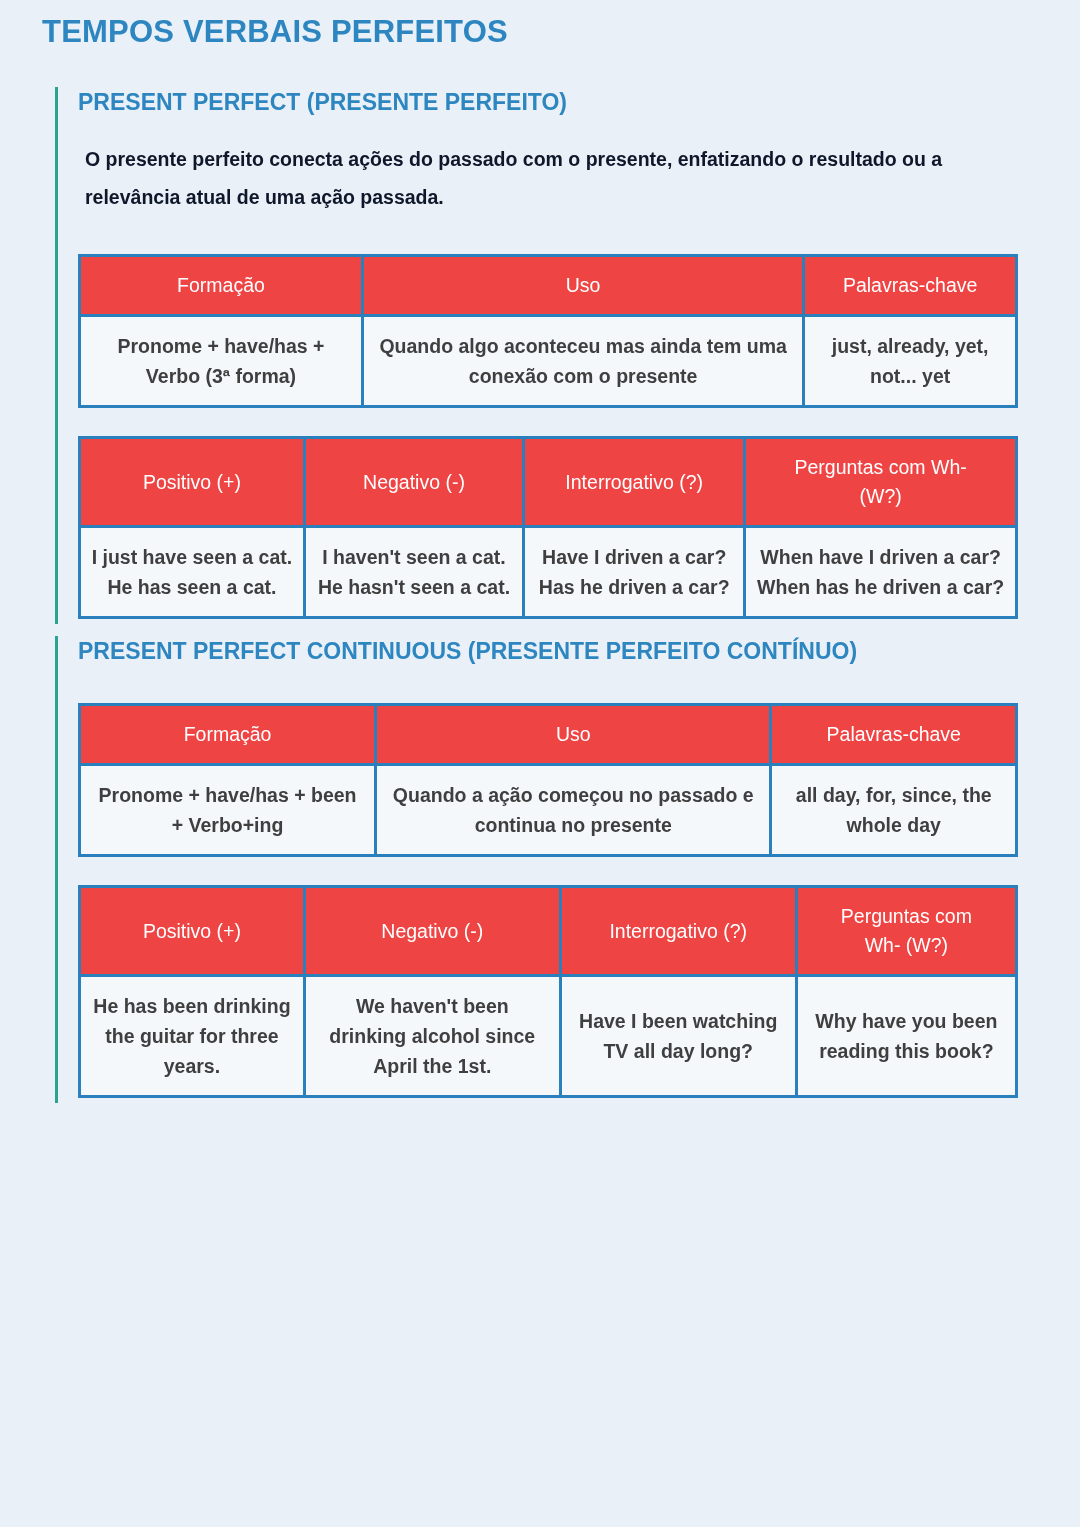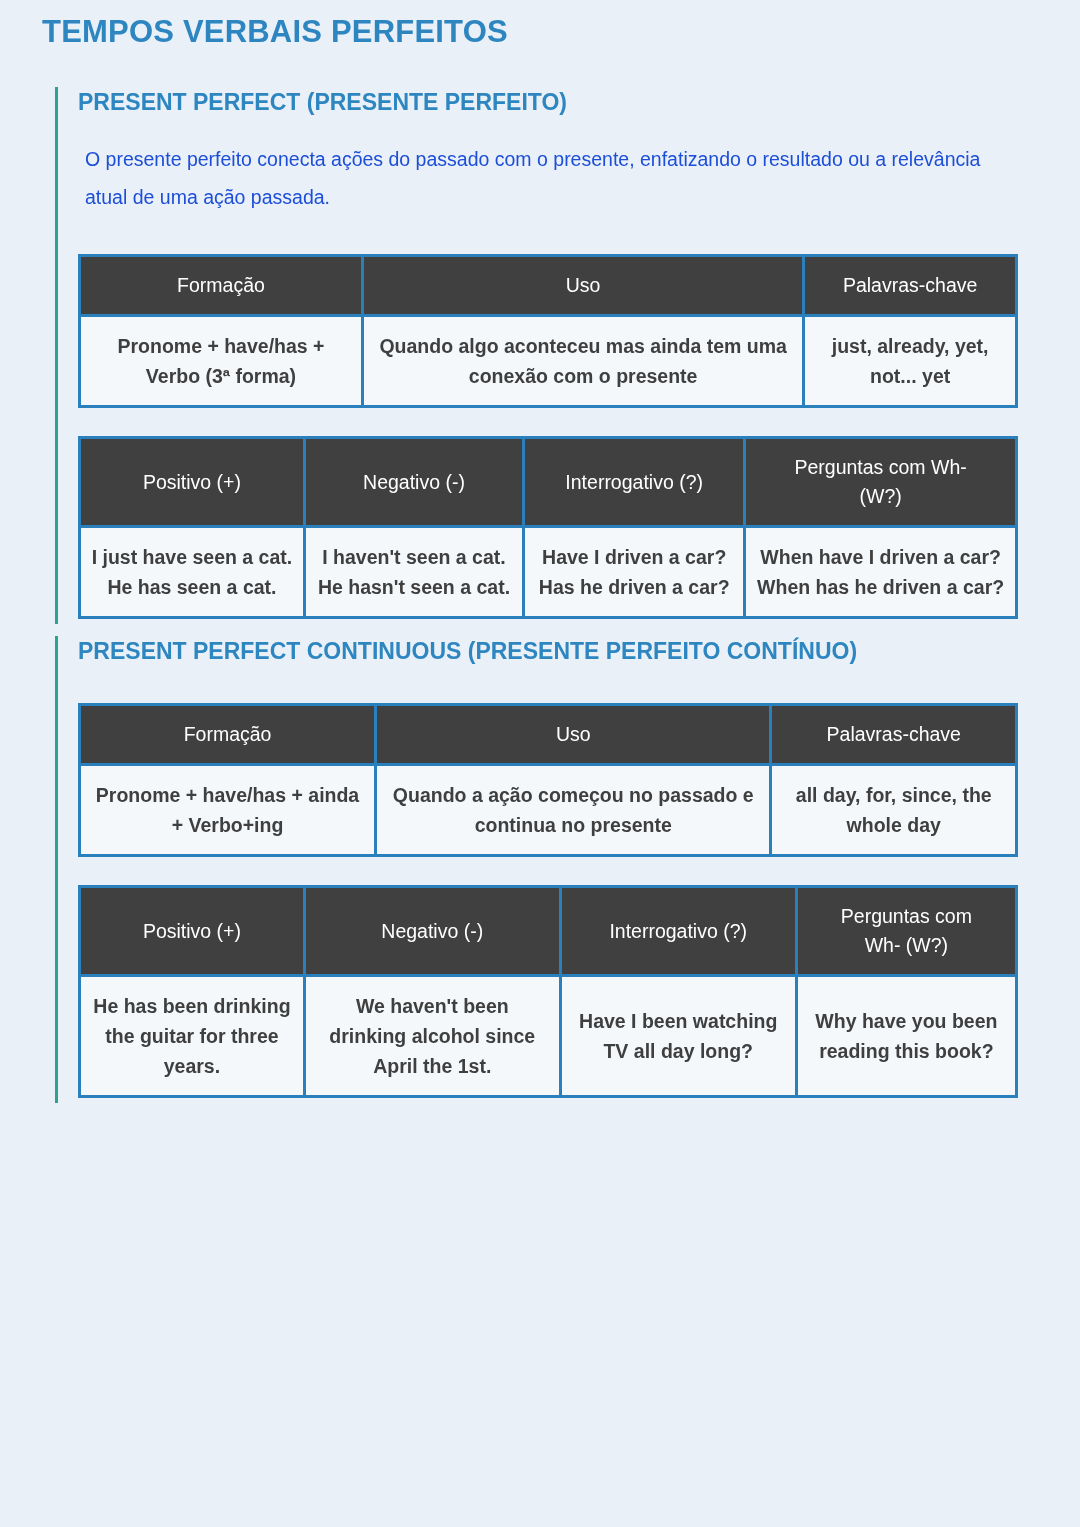--- a/index.html
+++ b/index.html
@@ -30,38 +30,39 @@
     margin: 0;
     font-size: 23px;
     font-weight: 600;
     color: #2e86c1;
   }
   .section-desc {
     margin: 24px 0 0 7px;
     max-width: 935px;
     font-size: 19.5px;
     line-height: 38px;
-    color: #1d4ed8;
+    color: #0f172a;
+    font-weight: bold;
   }
   table {
     border-collapse: collapse;
     width: 940px;
     table-layout: fixed;
   }
   .tbl-formation { margin-top: 38px; }
   .tbl-examples  { margin-top: 28px; border-radius: 19px; }
   th, td {
     border: 3px solid #2a80bd;
     text-align: center;
     vertical-align: middle;
     white-space: pre-line;
     overflow-wrap: break-word;
   }
   th {
-    background: #404040;
+    background: #ef4444;
     color: #ffffff;
     font-weight: 400;
     font-size: 19.5px;
     line-height: 29px;
     padding: 14px 8px;
   }
   td {
     background: #f4f8fb;
     font-size: 19.5px;
     line-height: 30px;
@@ -148,21 +149,21 @@
       </colgroup>
     <thead>
       <tr>
         <th>Formação</th>
         <th>Uso</th>
         <th>Palavras-chave</th>
       </tr>
     </thead>
     <tbody>
       <tr>
-        <td>Pronome + have/has + ainda + Verbo+ing</td>
+        <td>Pronome + have/has + been + Verbo+ing</td>
         <td>Quando a ação começou no passado e continua no presente</td>
         <td>all day, for, since, the whole day</td>
       </tr>
     </tbody>
   </table>
 
   <table class="tbl-examples">
     <colgroup>
         <col class="t4-c1">
         <col class="t4-c2">

